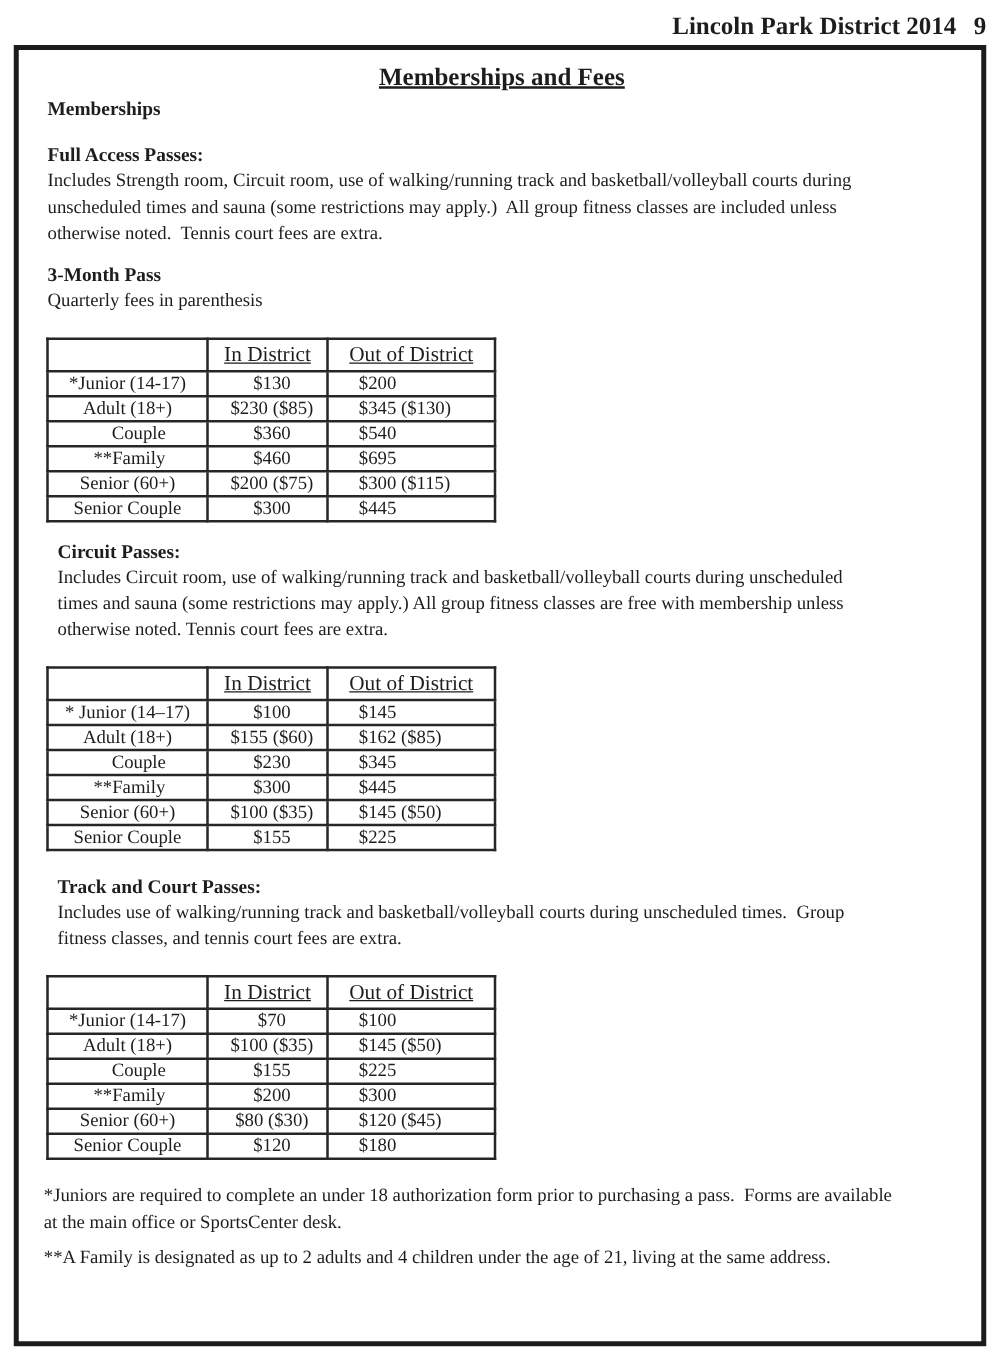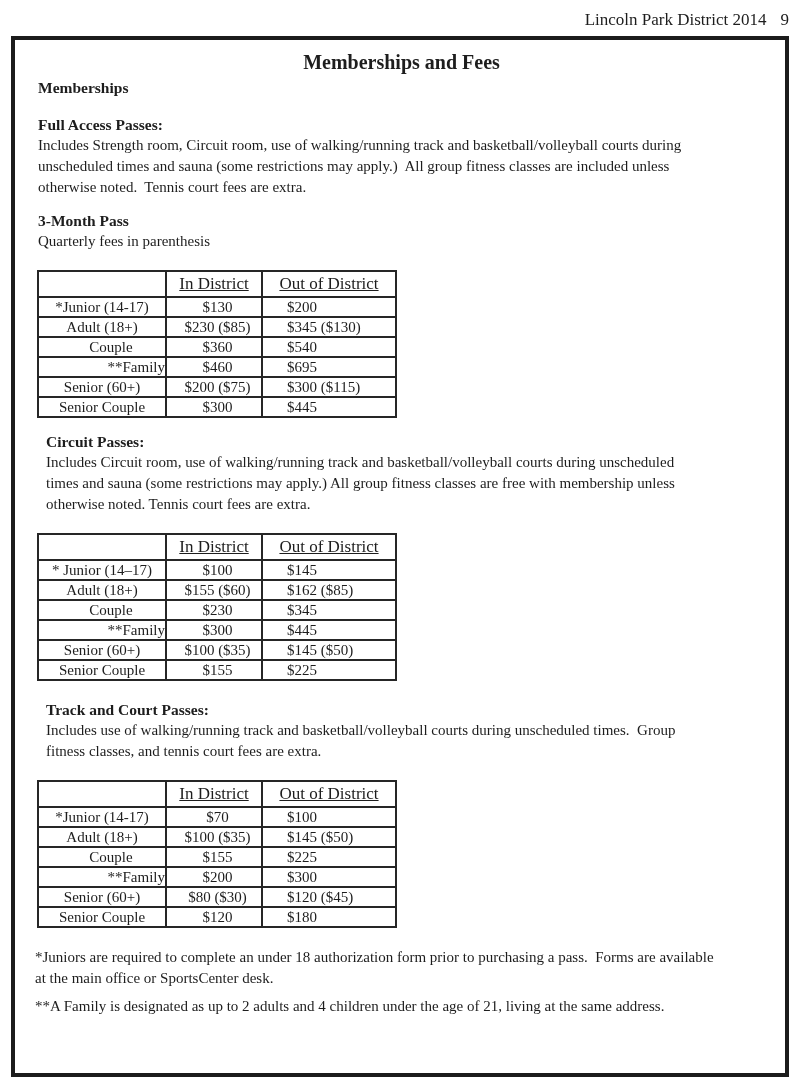--- a/index.html
+++ b/index.html
@@ -15,42 +15,43 @@
   .page {
     position: relative;
     width: 800px;
     height: 1085px;
     overflow: hidden;
   }
   .running-head {
     position: absolute;
     top: 10px;
     right: 11px;
-    font-weight: normal;
-    font-size: 17px;
+    font-weight: bold;
+    font-size: 20px;
     white-space: nowrap;
   }
   .running-head .pgnum { margin-left: 14px; }
   .frame {
     position: absolute;
     left: 11px;
     top: 36px;
     width: 778px;
     height: 1041px;
     border: 4px solid #1c1c1c;
     box-sizing: border-box;
     background: #ffffff;
   }
   .content {
     padding: 10px 20px 0 23px;
   }
   .doc-title {
     text-align: center;
     font-size: 20px;
     font-weight: bold;
+    text-decoration: underline;
     line-height: 24px;
     margin: 0 0 3px 0;
   }
   .sect-head {
     font-size: 15.5px;
     font-weight: bold;
     line-height: 21px;
     white-space: pre;
   }
   .underlined { }
@@ -94,21 +95,21 @@
   table.fees td {
     font-size: 15px;
     height: 20px;
   }
   table.fees th:nth-child(1), table.fees td:nth-child(1) { width: 128px; text-align: center; margin-left: 19px; }
   table.fees th:nth-child(2), table.fees td:nth-child(2) { width: 96px; }
   table.fees th:nth-child(3), table.fees td:nth-child(3) { width: 134px; }
   table.fees td:nth-child(2) { text-align: center; padding-left: 7px; }
   table.fees td:nth-child(3) { text-align: left; padding-left: 24px; }
   table.fees tbody tr:nth-child(3) td:nth-child(1) { text-align: center; padding-left: 18px; }
-  table.fees tbody tr:nth-child(4) td:nth-child(1) { text-align: right; padding-left: 3px; }
+  table.fees tbody tr:nth-child(4) td:nth-child(1) { text-align: center; padding-left: 3px; }
 </style>
 </head>
 <body>
 
 <div class="page">
 
   <div class="running-head">
     <span>Lincoln Park District 2014</span><span class="pgnum">9</span>
   </div>
 

